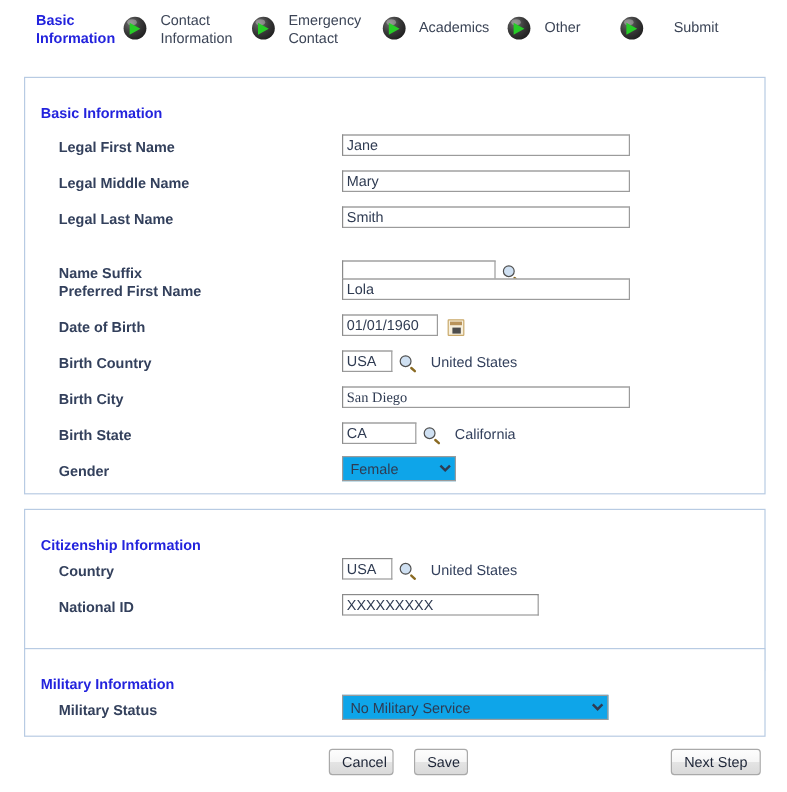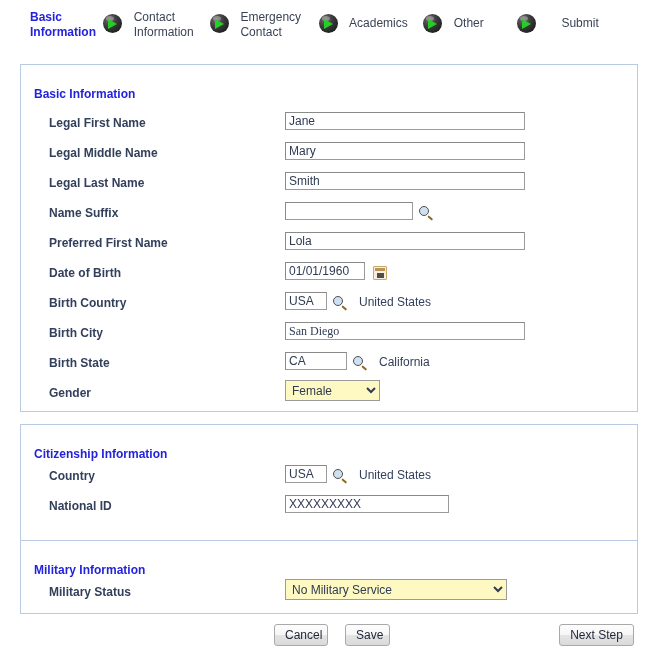--- a/index.html
+++ b/index.html
@@ -134,21 +134,21 @@
     line-height: 18px;
     padding: 0 3px;
     box-sizing: border-box;
     outline: none;
   }
   select.ddl {
     font-family: "Liberation Sans", sans-serif;
     font-size: 12px;
     color: #2f3b52;
     border: 1px solid #9b9b9b;
-    background: #fef9c3;
+    background: #0ea5e9;
     height: 21px;
     padding: 1px 2px;
     box-sizing: border-box;
     outline: none;
   }
 
   .lookup {
     position: relative;
     display: inline-block;
     vertical-align: middle;
@@ -283,21 +283,21 @@
     </span>
   </div>
 
   <div class="row" style="top:111px;">
     <span class="row-label">Legal Last Name</span>
     <span class="field" style="left:264px;">
       <input class="txt" style="width: 240px;" value="Smith">
     </span>
   </div>
 
-  <div class="row" style="top:141px;text-decoration:underline;">
+  <div class="row" style="top:156px;text-decoration:underline;">
     <span class="row-label">Name Suffix</span>
     <span class="field" style="left:264px;">
       <input class="txt" style="width: 128px;" value=""><span class="lookup"><span class="lens"></span><span class="handle"></span></span>
     </span>
   </div>
 
   <div class="row" style="top:171px;">
     <span class="row-label">Preferred First Name</span>
     <span class="field" style="left:264px;">
       <input class="txt" style="width: 240px;" value="Lola">

